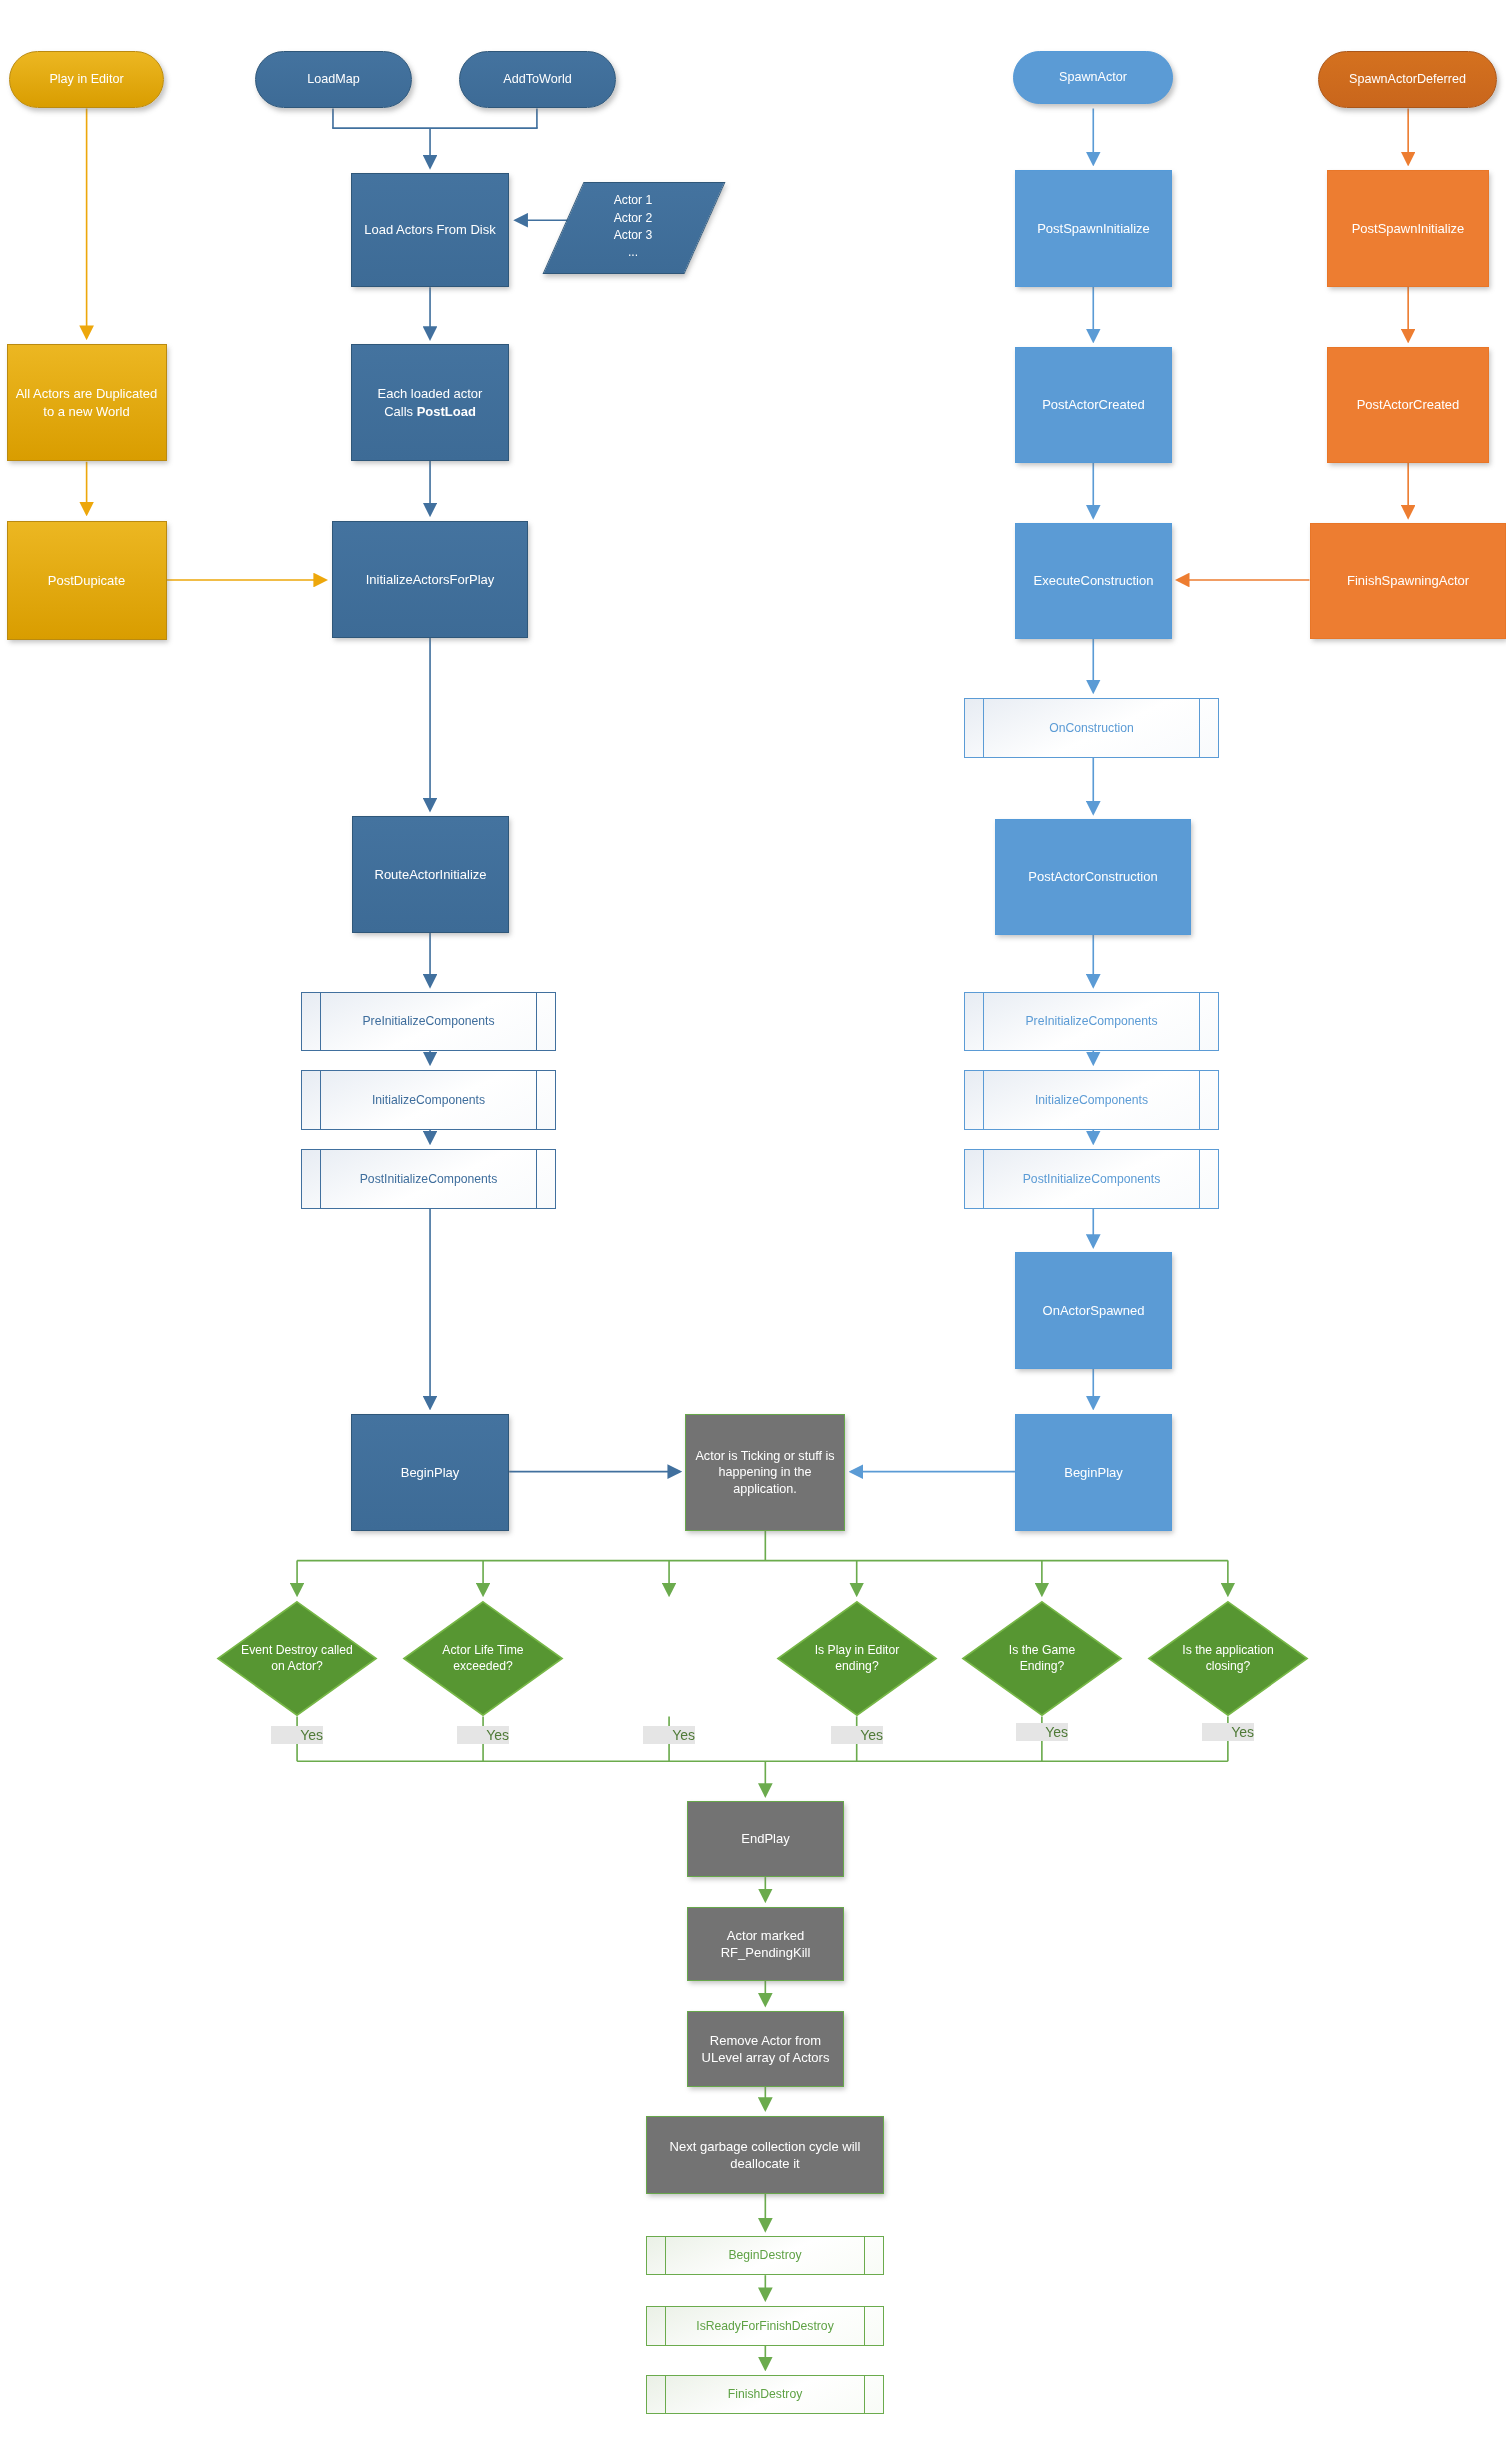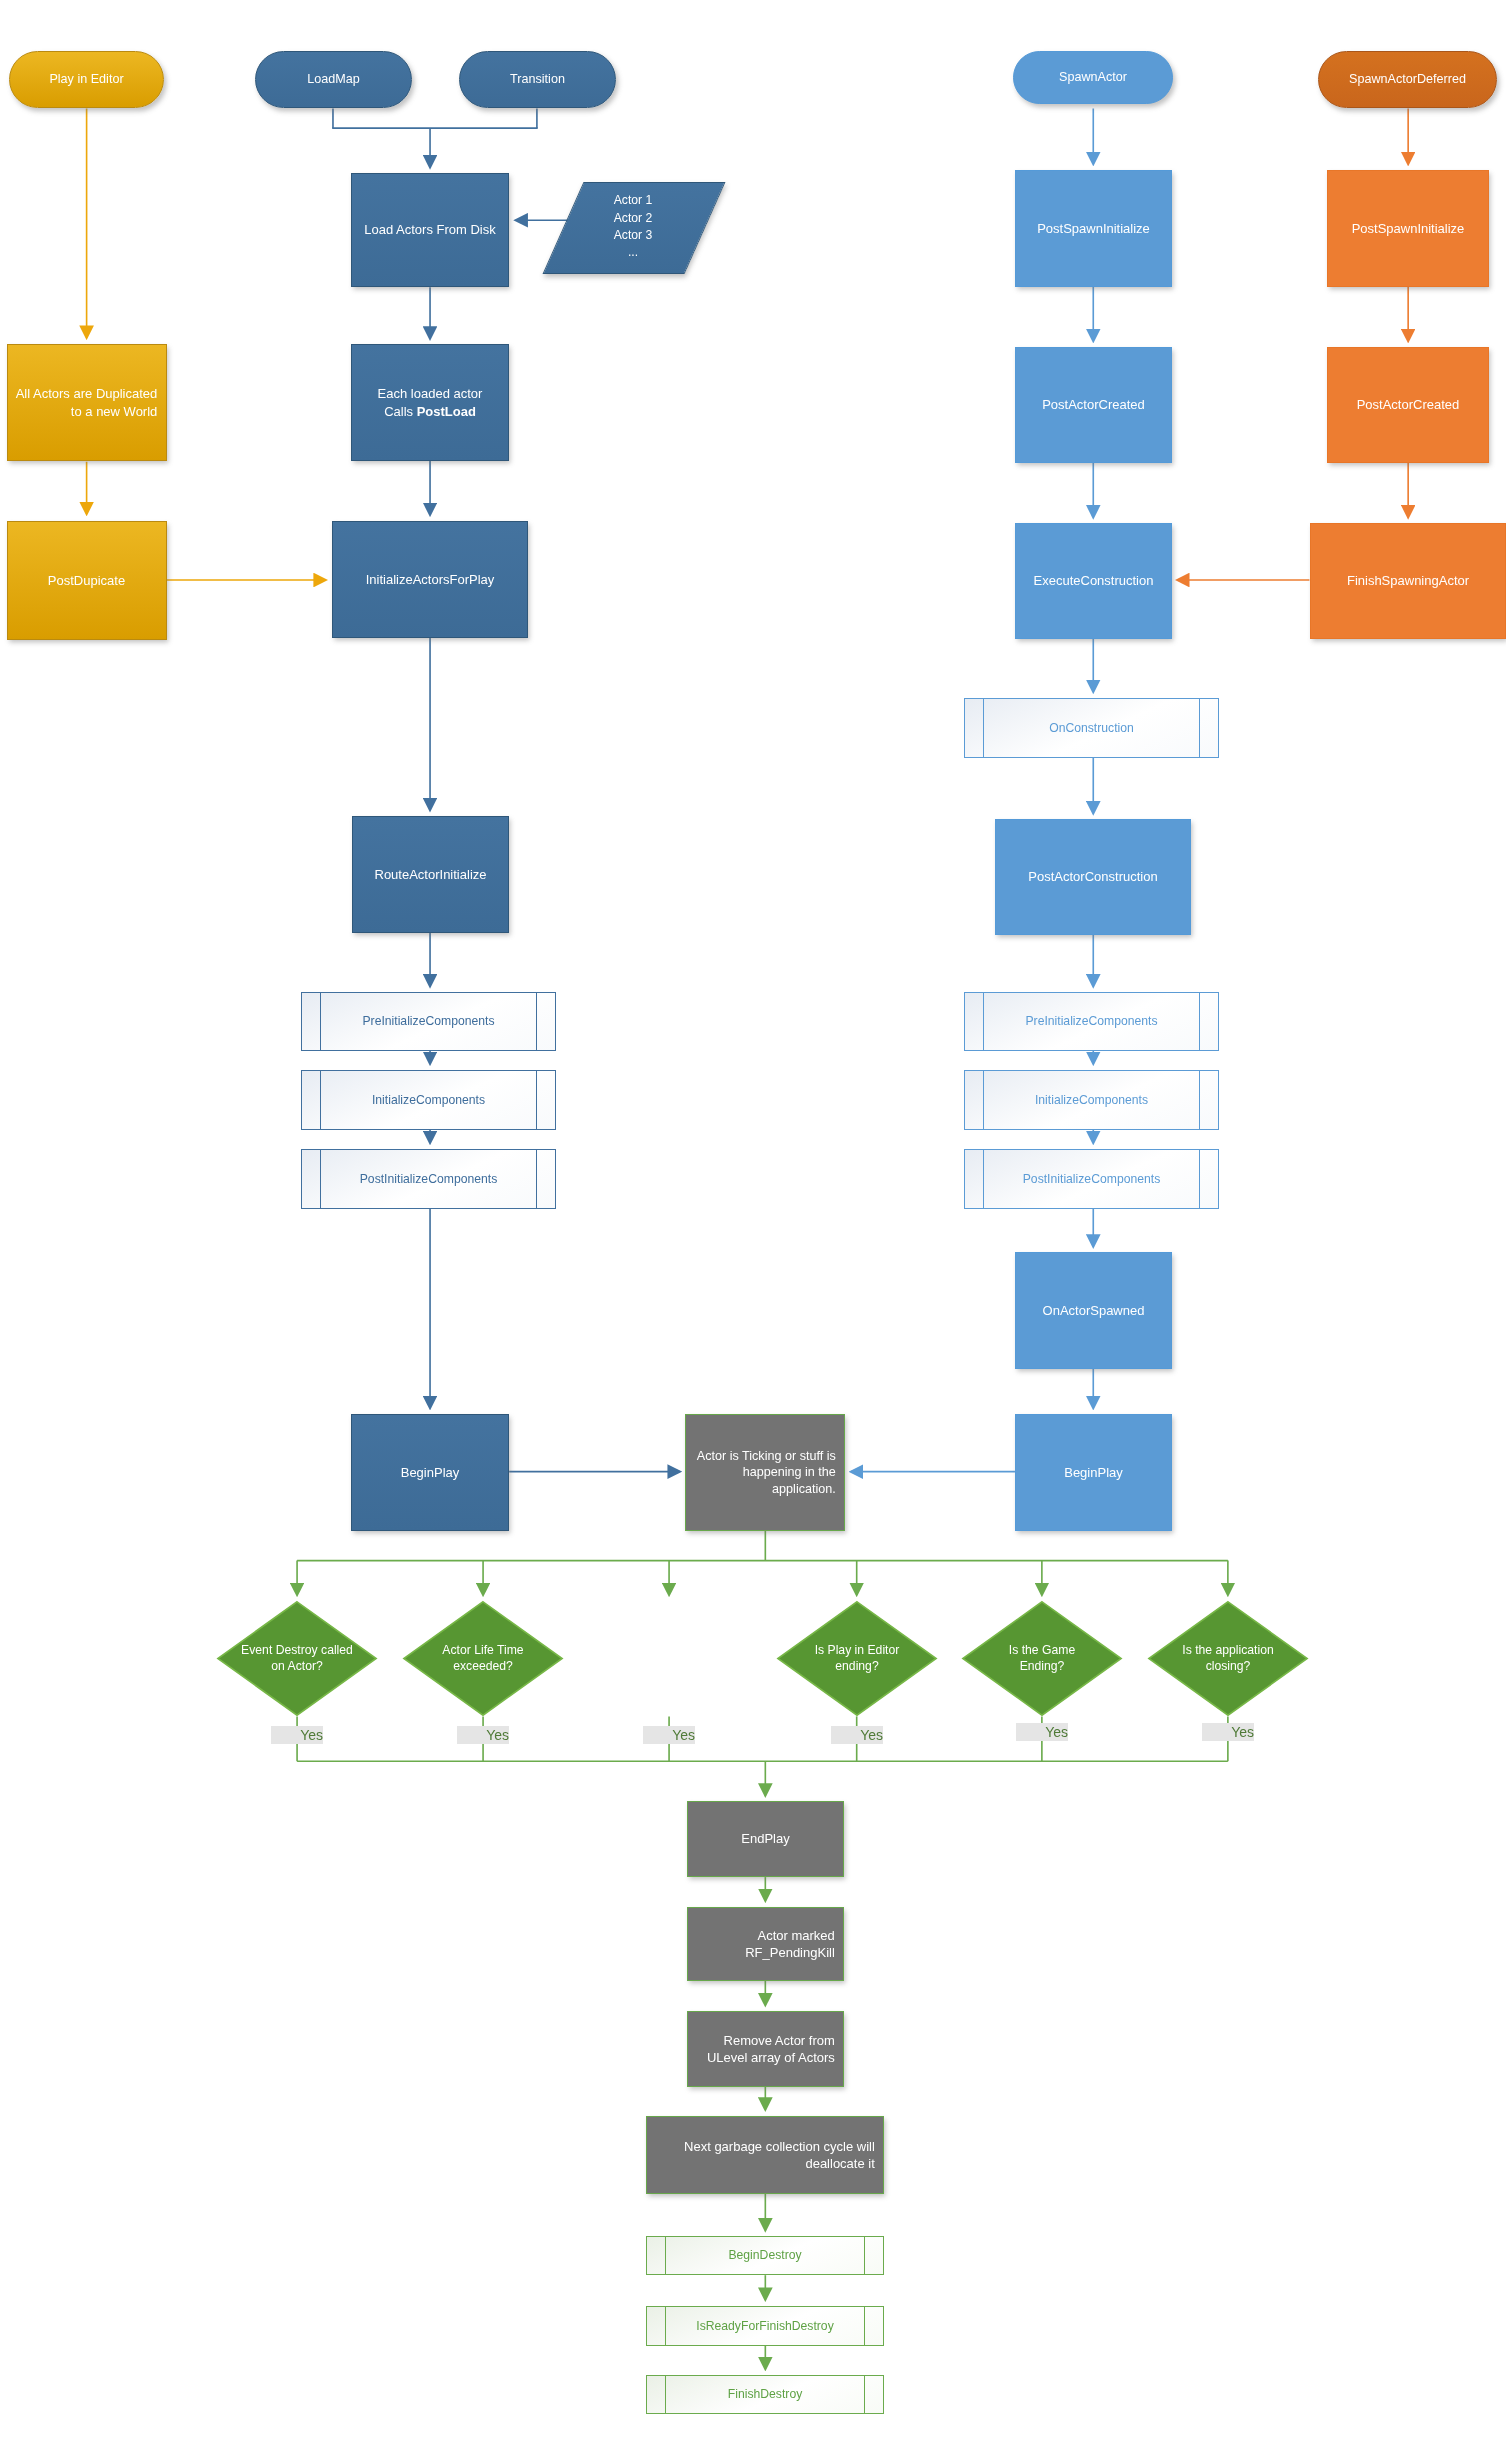--- a/index.html
+++ b/index.html
@@ -9,21 +9,21 @@
   .node { position:absolute; z-index:2; display:flex; align-items:center; justify-content:center;
           text-align:center; box-sizing:border-box; color:#ffffff; font-size:13px; line-height:1.32; }
   .shadow { box-shadow:2.4px 3.3px 4.9px rgba(110,110,110,0.42); }
   .stadium { border-radius:29px; font-size:12.6px; }
   .gold   { background:linear-gradient(180deg,#ecb722 0%,#d99d00 100%); border:0.8px solid #ba8a10; }
   .dblue  { background:linear-gradient(180deg,#44739f 0%,#3d6b96 100%); border:0.8px solid #2f5779; }
   .lblue  { background:#5b9bd5; border:0.8px solid #549ad8; }
   .orange { background:#ed7d31; border:0.8px solid #e87628; }
   .odark  { background:linear-gradient(180deg,#d4711f 0%,#c9661c 100%); border:0.8px solid #a9561a; }
   .green  { background:#737373; border:0.8px solid #67a74b; }
-  .pad    { padding:4.9px 8.2px;text-align:right; }
+  .pad    { padding:4.9px 8.2px; }
   
   .subproc { background:linear-gradient(155deg,#e7ecf3 0%,#ffffff 55%,#f8fafc 100%);
              border:1.6px solid var(--bc); color:var(--tc); font-size:12.2px; }
   .subproc::before, .subproc::after { content:""; position:absolute; top:0; bottom:0; border-left:1.6px solid var(--bc); }
   .subproc::before { left:18px; }
   .subproc::after  { right:18px; }
   .sp-dblue { --bc:#41709e; --tc:#3e6d9c; }
   .sp-lblue { --bc:#5b9bd5; --tc:#5b9bd5; }
   .sp-green { --bc:#6bab4d; --tc:#5fa245; background:linear-gradient(155deg,#eaf0e6 0%,#ffffff 55%,#f8fbf6 100%);text-align:center; }
   
@@ -134,21 +134,21 @@
     </g>
   </svg>
 
   <div class="node stadium gold shadow" style="left:9px;top:51px;width:155px;height:57px;">
     <span>Play in Editor</span>
     </div>
   <div class="node stadium dblue shadow" style="left:255px;top:51px;width:157px;height:57px;">
     <span>LoadMap</span>
     </div>
   <div class="node stadium dblue shadow" style="left:459px;top:51px;width:157px;height:57px;">
-    <span>Transition</span>
+    <span>AddToWorld</span>
     </div>
   <div class="node stadium lblue shadow" style="left:1013px;top:51px;width:160px;height:53px;">
     <span>SpawnActor</span>
     </div>
   <div class="node stadium odark shadow" style="left:1318px;top:51px;width:179px;height:57px;">
     <span>SpawnActorDeferred</span>
     </div>
 
   <div class="node dblue shadow pad" style="left:351px;top:173px;width:158px;height:114px;">
     <span>Load Actors From Disk</span>

